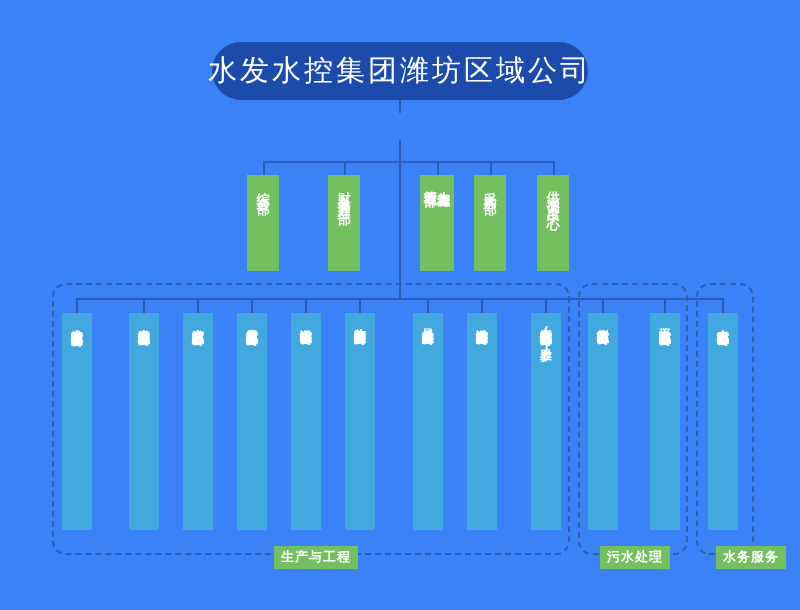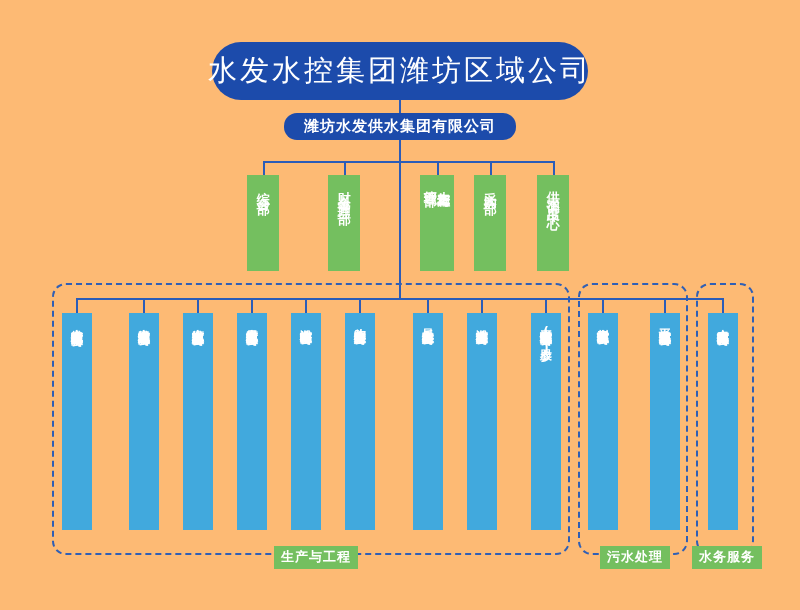--- a/index.html
+++ b/index.html
@@ -6,21 +6,21 @@
   * { box-sizing: border-box; }
   html, body {
     margin: 0; padding: 0;
     background: #ffffff;
     font-family: "DejaVu Sans", "Liberation Sans", sans-serif;
   }
   #chart {
     position: relative;
     width: 800px;
     height: 610px;
-    background: #fdba74;
+    background: #3b82f6;
     overflow: hidden;
   }
 
   
   .pill {
     position: absolute;
     background: #1c4bab;
     color: #ffffff;
     display: flex;
     align-items: center;
@@ -111,21 +111,20 @@
 </style>
 </head>
 <body>
 
 <div id="chart">
 
   <div class="pill root">水发水控集团潍坊区域公司</div>
 
   <div class="line vline" style="left:399px; top:100px; height:13px;"></div>
 
-  <div class="pill sub">潍坊水发供水集团有限公司</div>
 
   <div class="line vline" style="left:399px; top:140px; height:22px;"></div>
 
   <div class="line hline" style="left:264px; top:161px; width:290px;"></div>
 
   <div class="line vline" style="left:263px; top:161px; height:14px;"></div>
   <div class="line vline" style="left:344px; top:161px; height:14px;"></div>
   <div class="line vline" style="left:437px; top:161px; height:14px;"></div>
   <div class="line vline" style="left:490px; top:161px; height:14px;"></div>
   <div class="line vline" style="left:553px; top:161px; height:14px;"></div>
@@ -204,15 +203,15 @@
   </div>
   <div class="vbox sub-co" style="left:650px; top:313px; width:30px; height:217px;">
     <span class="vcol">平定中玮水质净化有限公司</span>
   </div>
   <div class="vbox sub-co" style="left:708px; top:313px; width:30px; height:217px;">
     <span class="vcol">山东水文科技服务有限公司</span>
   </div>
 
   <div class="tag" style="left:274px; top:546px;">生产与工程</div>
   <div class="tag" style="left:600px; top:546px;">污水处理</div>
-  <div class="tag" style="left:692px; top:546px;">水务服务</div>
+  <div class="tag" style="left:716px; top:546px;">水务服务</div>
 
 </div>
 
 </body></html>

